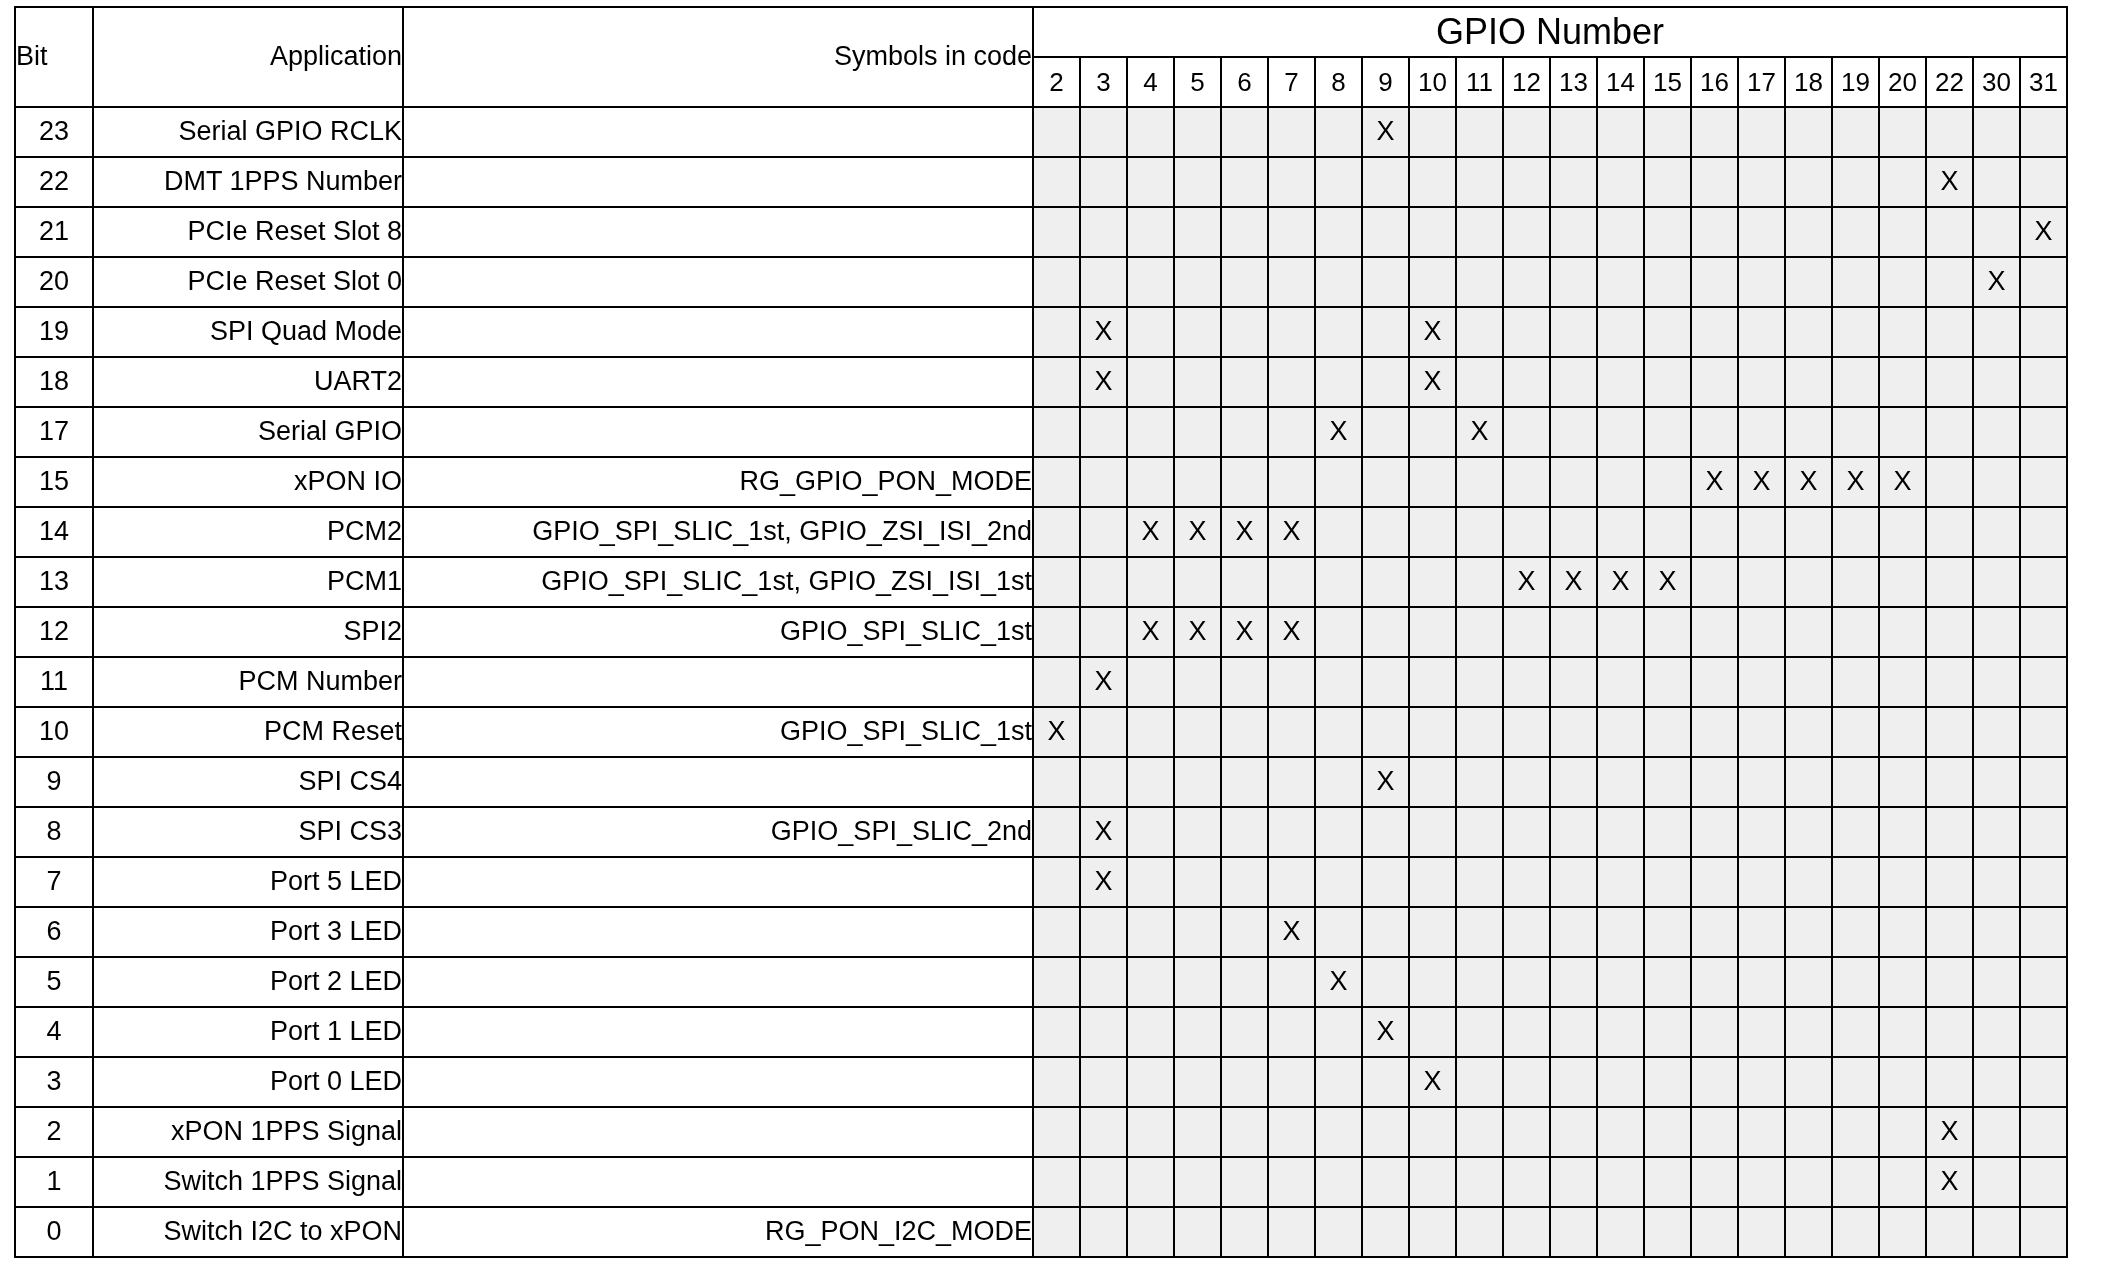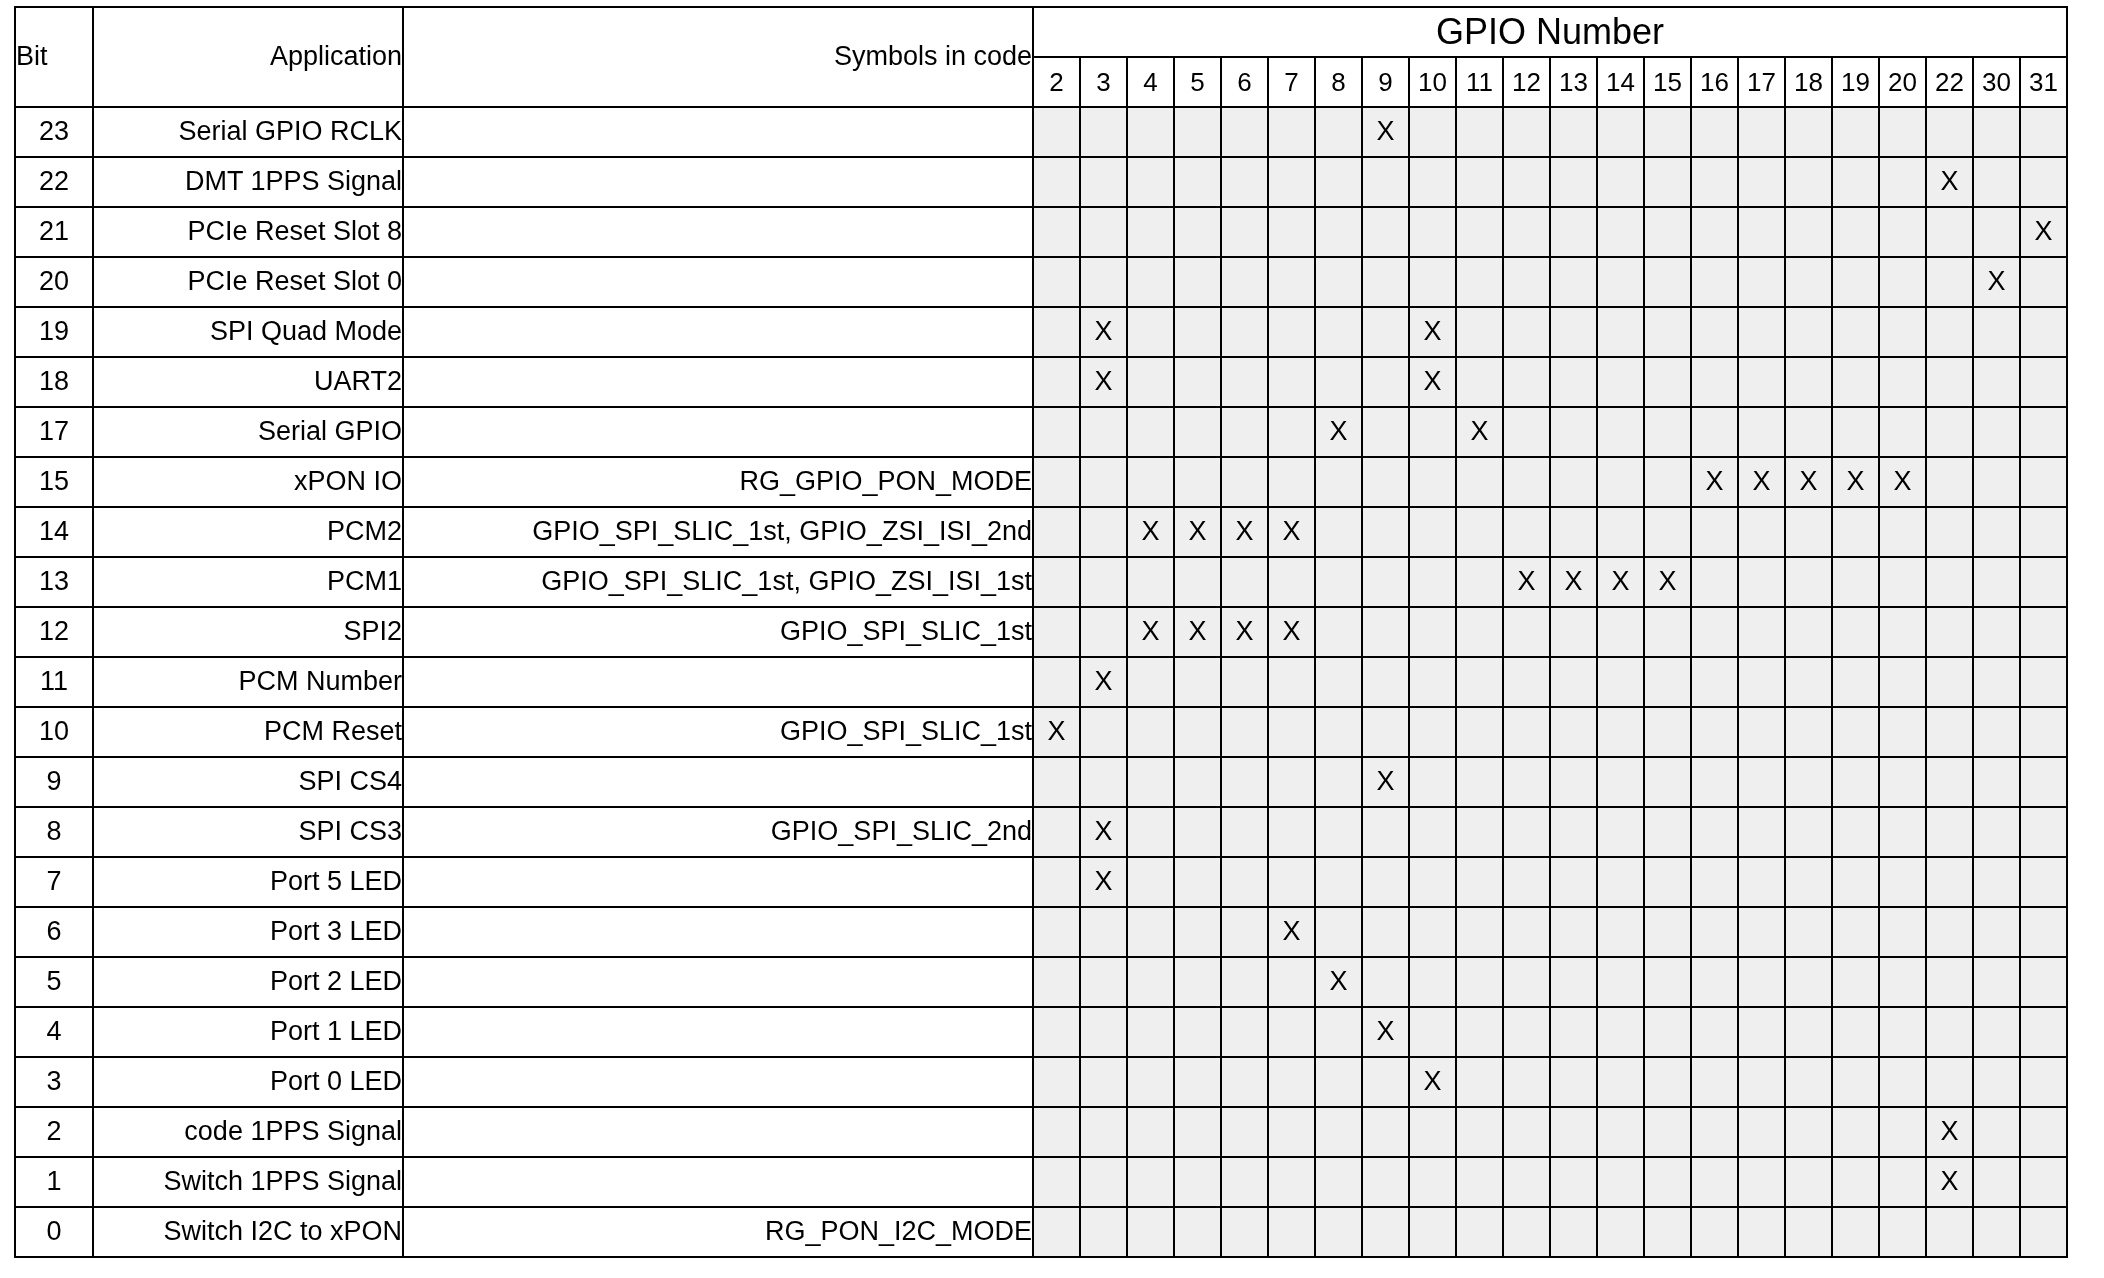--- a/index.html
+++ b/index.html
@@ -158,21 +158,21 @@
           <td class="gpio-cell"></td>
           <td class="gpio-cell"></td>
           <td class="gpio-cell"></td>
           <td class="gpio-cell"></td>
           <td class="gpio-cell"></td>
           <td class="gpio-cell"></td>
           <td class="gpio-cell"></td>
         </tr>
         <tr>
           <td class="cell-bit">22</td>
-          <td class="cell-app">DMT 1PPS Signal</td>
+          <td class="cell-app">DMT 1PPS Number</td>
           <td class="cell-sym"></td>
           <td class="gpio-cell"></td>
           <td class="gpio-cell"></td>
           <td class="gpio-cell"></td>
           <td class="gpio-cell"></td>
           <td class="gpio-cell"></td>
           <td class="gpio-cell"></td>
           <td class="gpio-cell"></td>
           <td class="gpio-cell"></td>
           <td class="gpio-cell"></td>
@@ -671,21 +671,21 @@
           <td class="gpio-cell"></td>
           <td class="gpio-cell"></td>
           <td class="gpio-cell"></td>
           <td class="gpio-cell"></td>
           <td class="gpio-cell"></td>
           <td class="gpio-cell"></td>
           <td class="gpio-cell"></td>
         </tr>
         <tr>
           <td class="cell-bit">2</td>
-          <td class="cell-app">code 1PPS Signal</td>
+          <td class="cell-app">xPON 1PPS Signal</td>
           <td class="cell-sym"></td>
           <td class="gpio-cell"></td>
           <td class="gpio-cell"></td>
           <td class="gpio-cell"></td>
           <td class="gpio-cell"></td>
           <td class="gpio-cell"></td>
           <td class="gpio-cell"></td>
           <td class="gpio-cell"></td>
           <td class="gpio-cell"></td>
           <td class="gpio-cell"></td>

